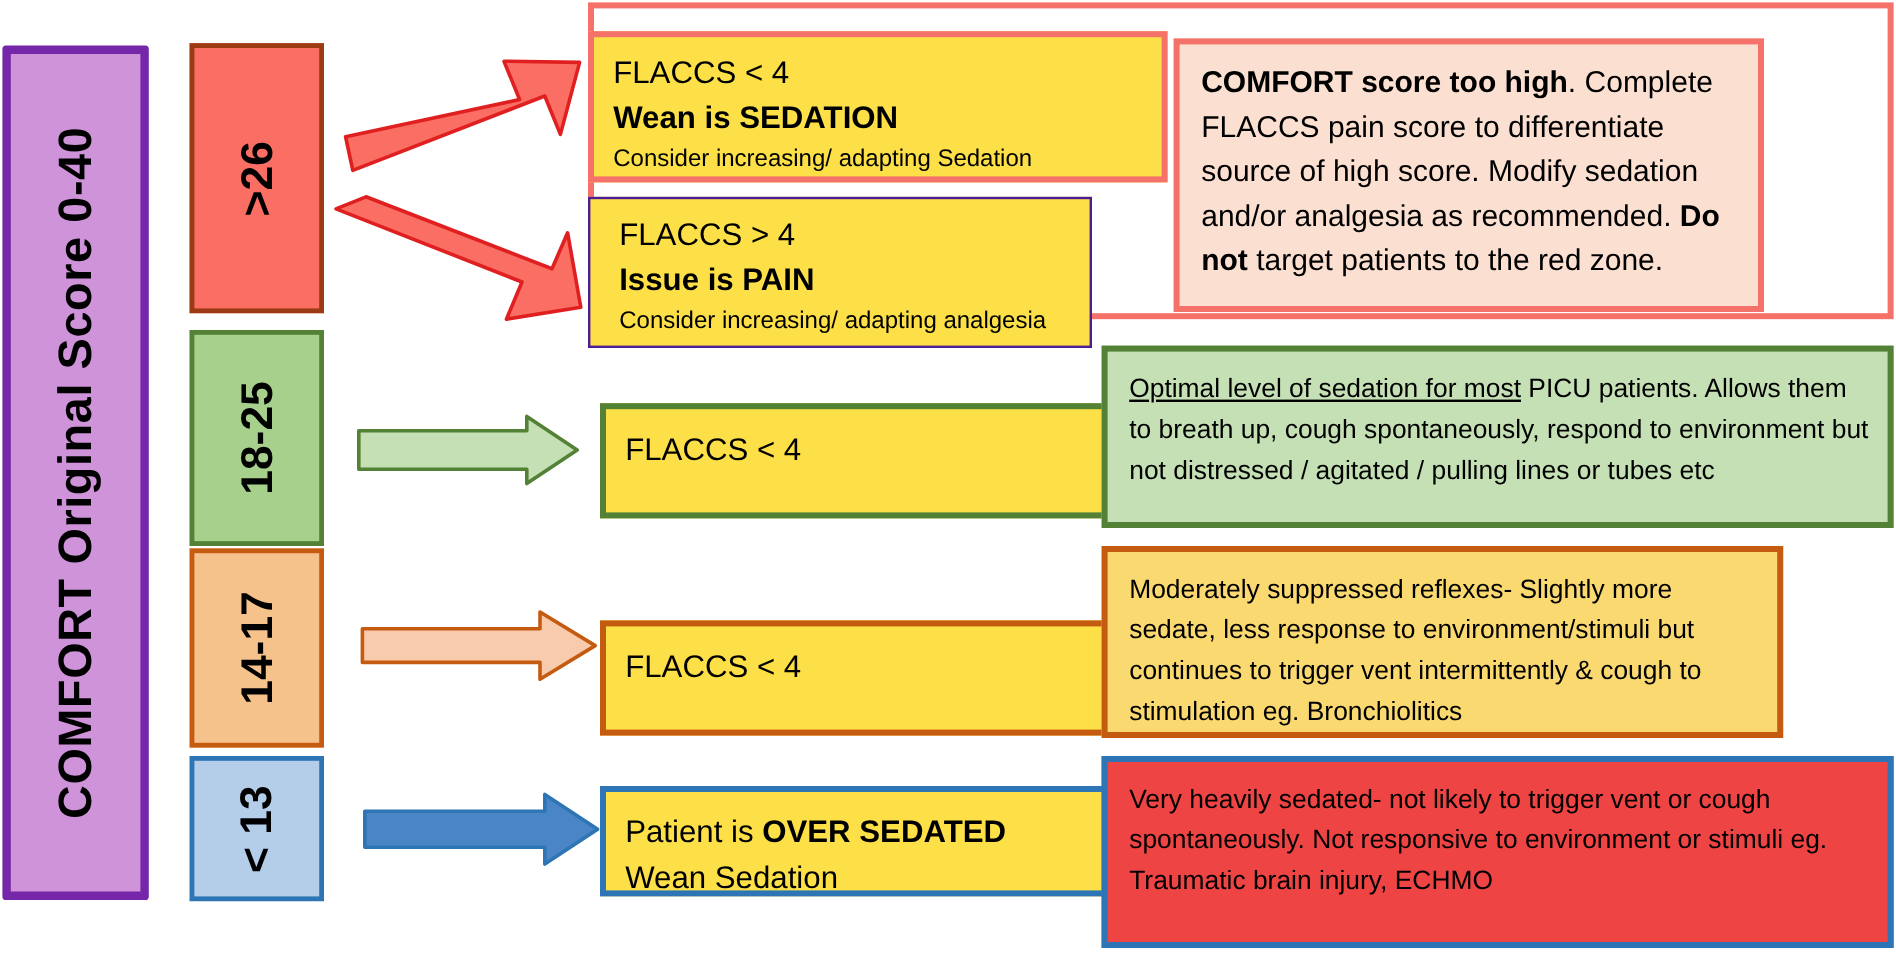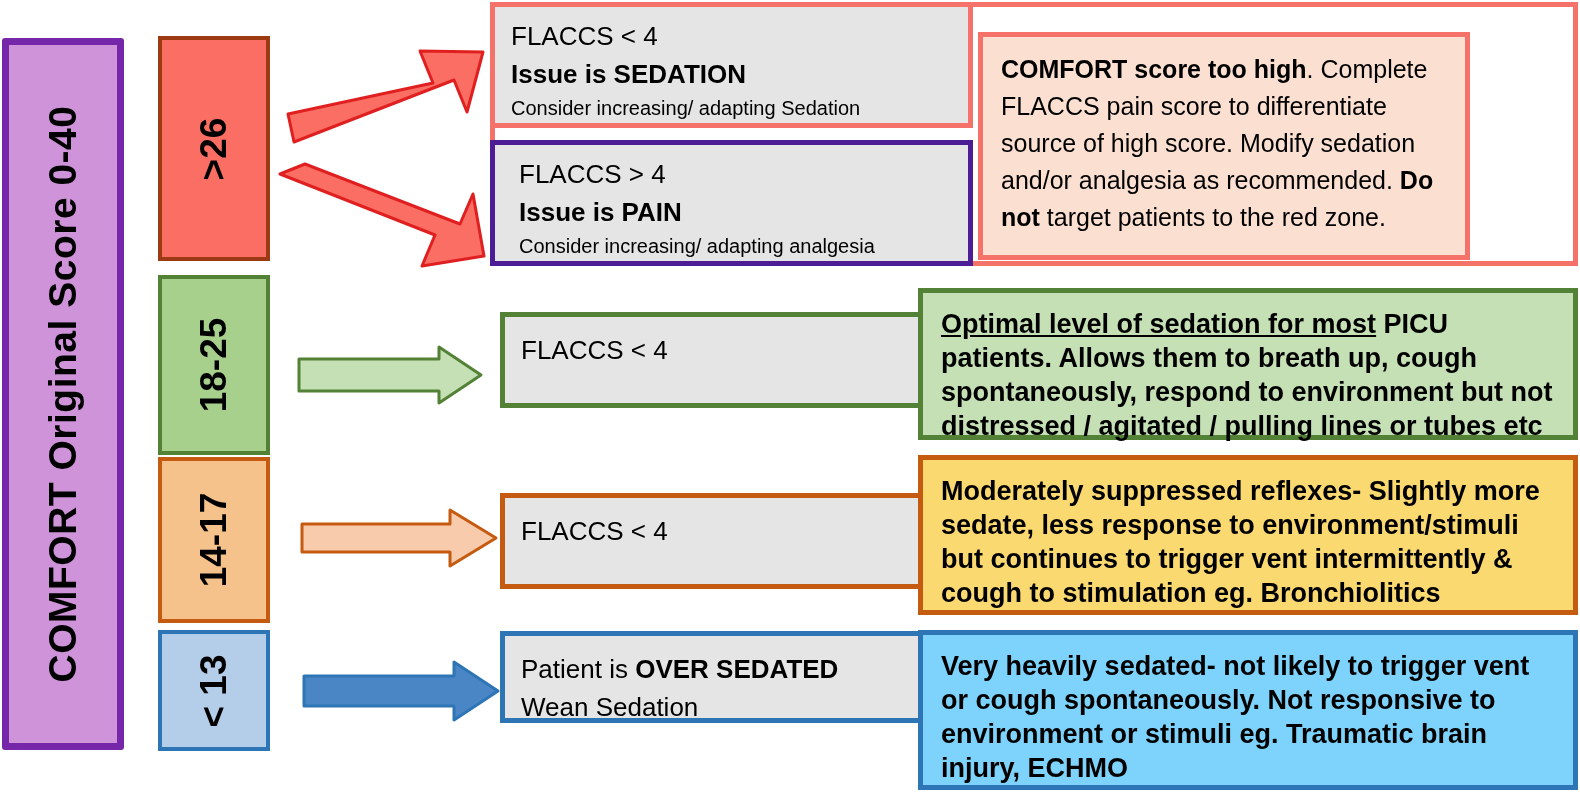--- a/index.html
+++ b/index.html
@@ -30,53 +30,53 @@
   
   .arrow-svg{overflow:visible;}
 
   
   #red-frame{
     left:490px;top:2px;width:1088px;height:264px;
     border:5px solid #F4726A;background:transparent;
   }
 
   
-  .action-box{background:#e5e5e5;padding:10px 0 10px 16px;}
+  .action-box{background:#fde047;padding:10px 0 10px 16px;margin-top:24px;}
   #box-red-1{left:490px;top:2px;  width:483px;height:126px;border:5px solid #F4726A;}
-  #box-red-2{left:490px;top:140px;width:483px;height:126px;border:5px solid #4c1d95;padding-left:24px;}
+  #box-red-2{left:490px;top:140px;width:420px;height:126px;border:2px solid #4c1d95;padding-left:24px;}
   #box-green {left:500px;top:312px;width:450px;height:96px; border:5px solid #538135;padding-top:14px;}
   #box-orange{left:500px;top:493px;width:428px;height:96px; border:5px solid #C55A11;padding-top:14px;}
   #box-blue  {left:500px;top:631px;width:428px;height:92px; border:5px solid #2E75B6;padding-top:14px;}
 
   .line-1{font-size:26px;line-height:38px;font-weight:normal;}
   .line-2{font-size:26px;line-height:38px;font-weight:bold;}
   .line-3{font-size:20px;line-height:30px;font-weight:normal;}
 
   
   .info{padding:14px 16px 10px 18px;}
   #info-red{
     left:978px;top:32px;width:492px;height:228px;
     background:#FBE0D1;border:5px solid #F4726A;
   }
   #info-green{
     left:918px;top:288px;width:660px;height:152px;
     background:#C5E0B4;border:5px solid #538135;
   }
   #info-orange{
-    left:918px;top:455px;width:660px;height:160px;
+    left:918px;top:455px;width:568px;height:160px;
     background:#FBD971;border:5px solid #C55A11;
   }
   #info-blue{
     left:918px;top:630px;width:660px;height:160px;
-    background:#7dd3fc;border:5px solid #2E75B6;
+    background:#ef4444;border:5px solid #2E75B6;
   }
   .info p{margin:0;}
   #info-red p   {font-size:25px;line-height:37px;font-weight:normal;}
   #info-green p, #info-orange p, #info-blue p{
-    font-size:27px;line-height:34px;font-weight:bold;}
+    font-size:22px;line-height:34px;font-weight:normal;}
   .b{font-weight:bold;}
   .u{text-decoration:underline;}
 </style>
 </head>
 <body>
 
 <div class="abs" id="title-box">
   <div id="title-text">COMFORT  Original  Score   0-40</div>
 </div>
 
@@ -110,21 +110,21 @@
 </svg>
 
 <svg class="abs arrow-svg" style="left:302px;top:660px;" width="198" height="62" viewBox="0 0 198 62">
   <polygon points="2,16 152,16 152,2 196,31 152,60 152,46 2,46" fill="#4A86C5" stroke="#2E75B6" stroke-width="3" stroke-linejoin="round"></polygon>
 </svg>
 
 <div class="abs" id="red-frame"></div>
 
 <div class="abs action-box" id="box-red-1">
   <div class="line-1">FLACCS &lt; 4</div>
-  <div class="line-2">Issue is SEDATION</div>
+  <div class="line-2">Wean is SEDATION</div>
   <div class="line-3">Consider increasing/ adapting Sedation</div>
 </div>
 
 <div class="abs action-box" id="box-red-2">
   <div class="line-1">FLACCS &gt; 4</div>
   <div class="line-2">Issue is PAIN</div>
   <div class="line-3">Consider increasing/ adapting analgesia</div>
 </div>
 
 <div class="abs info" id="info-red">

